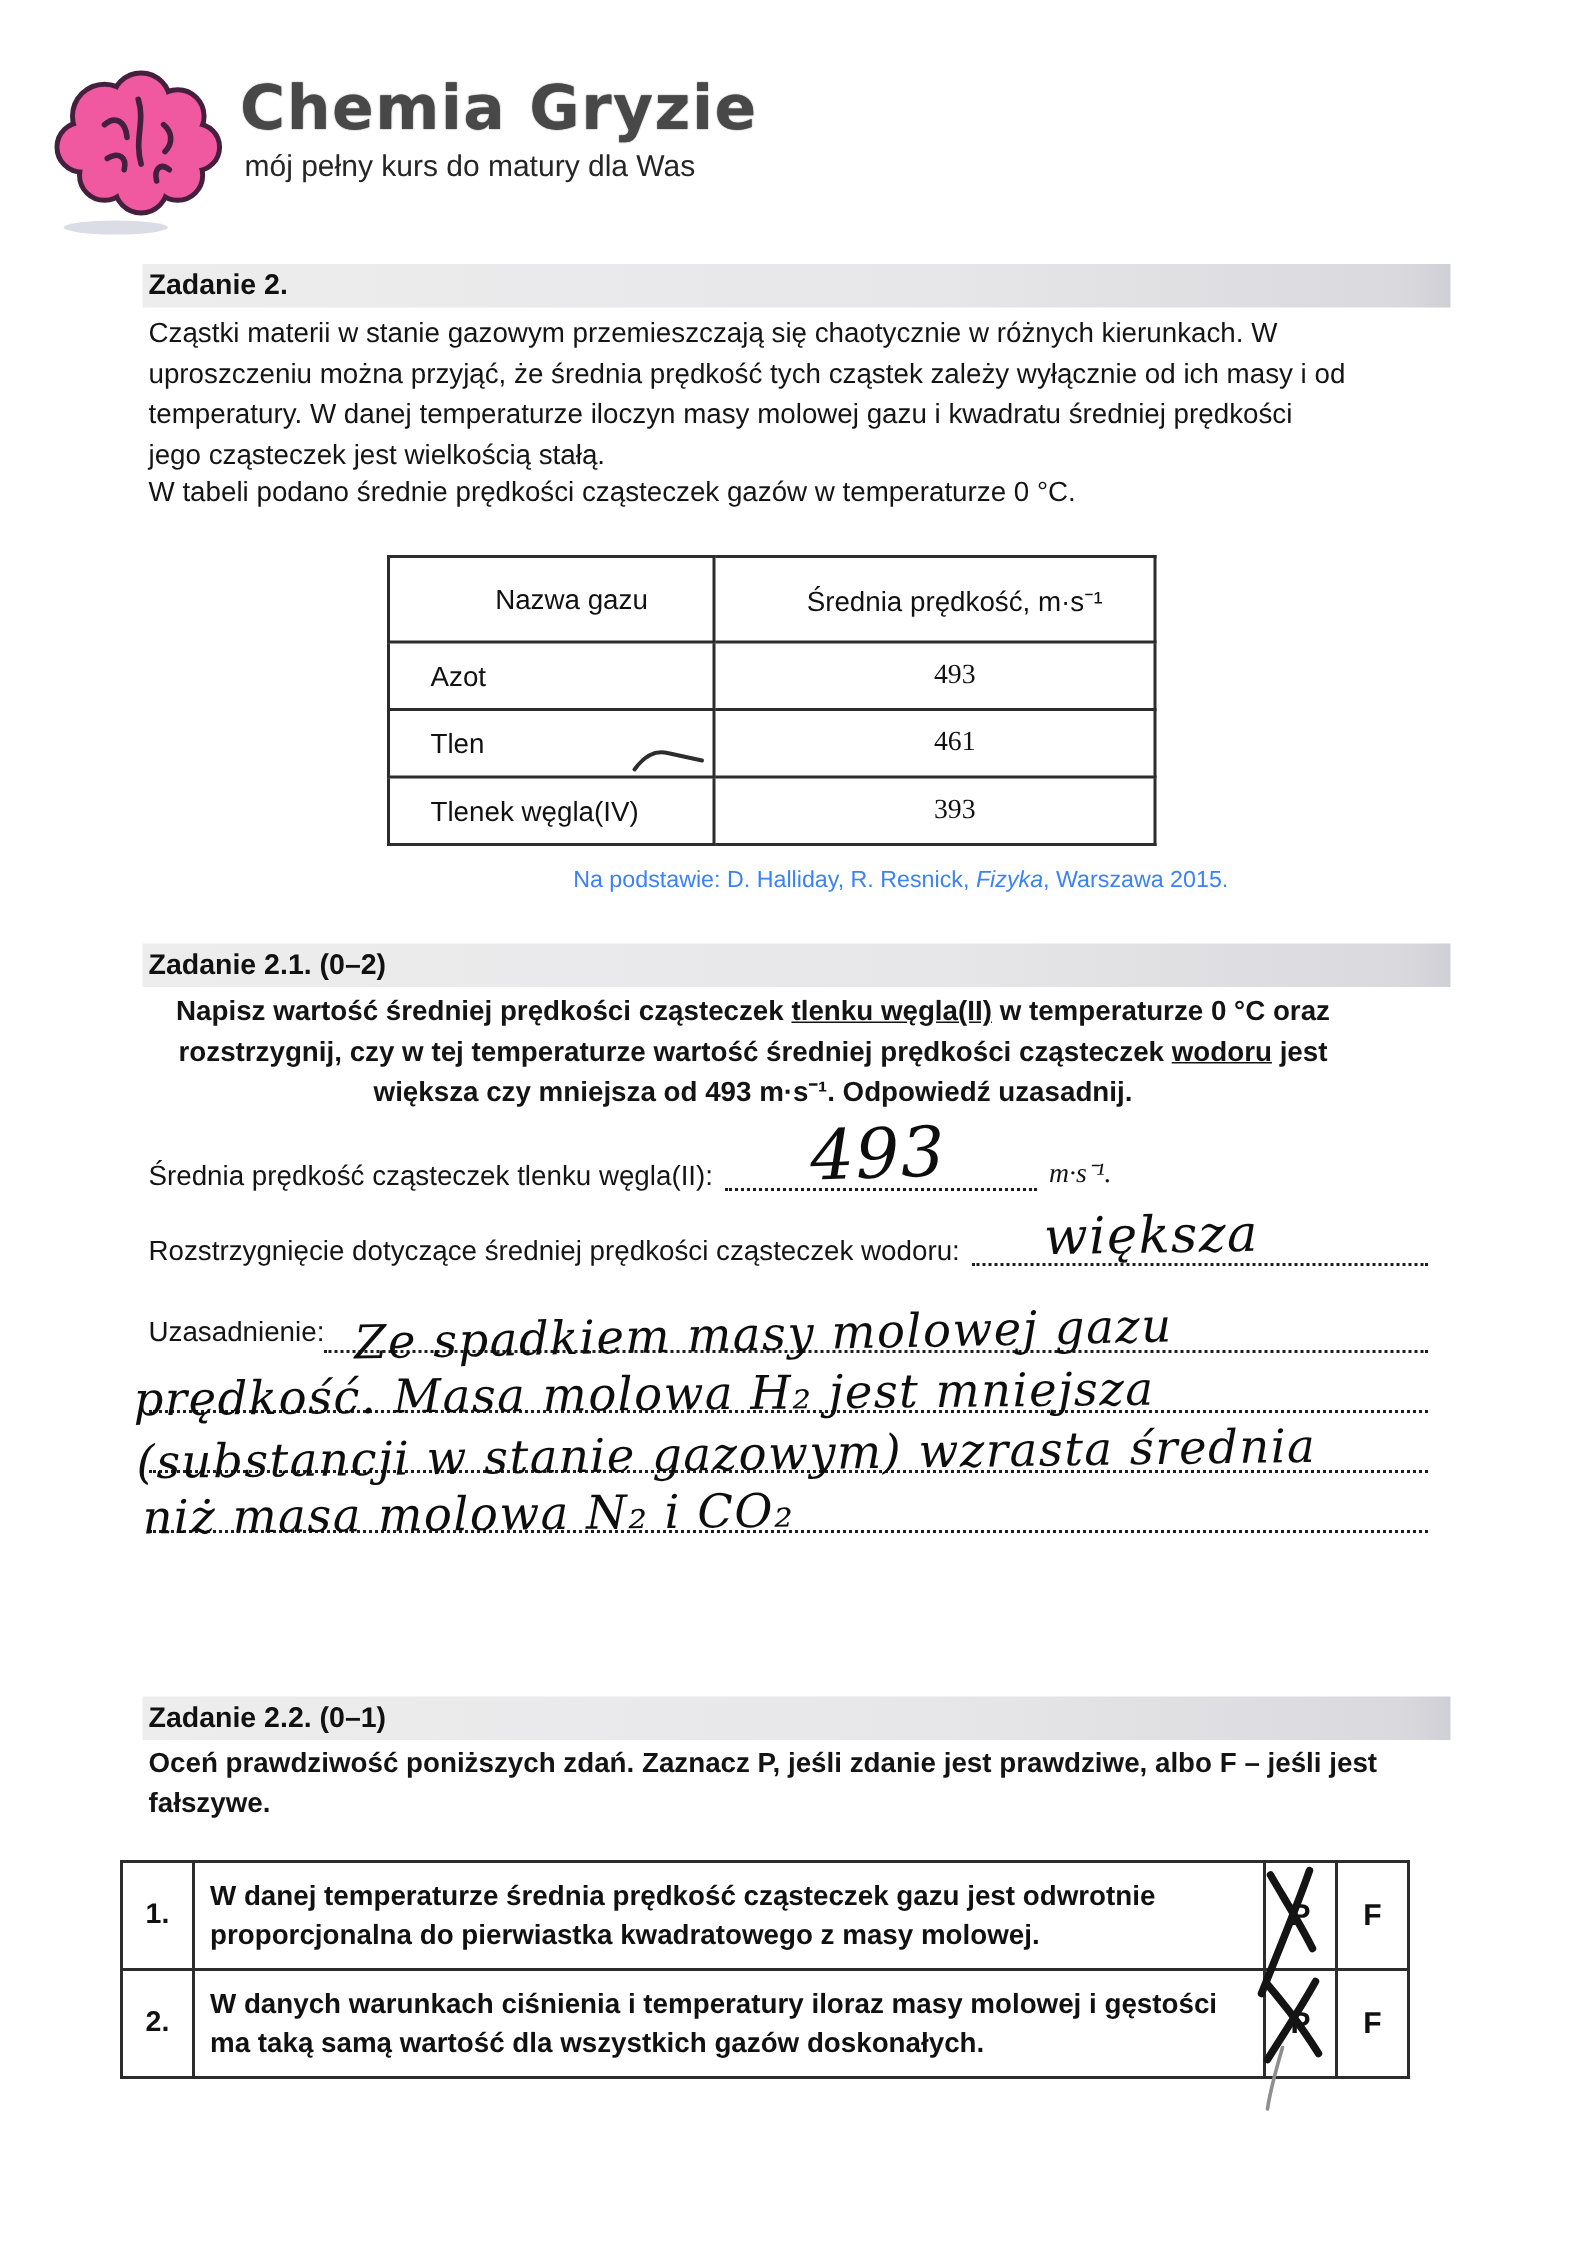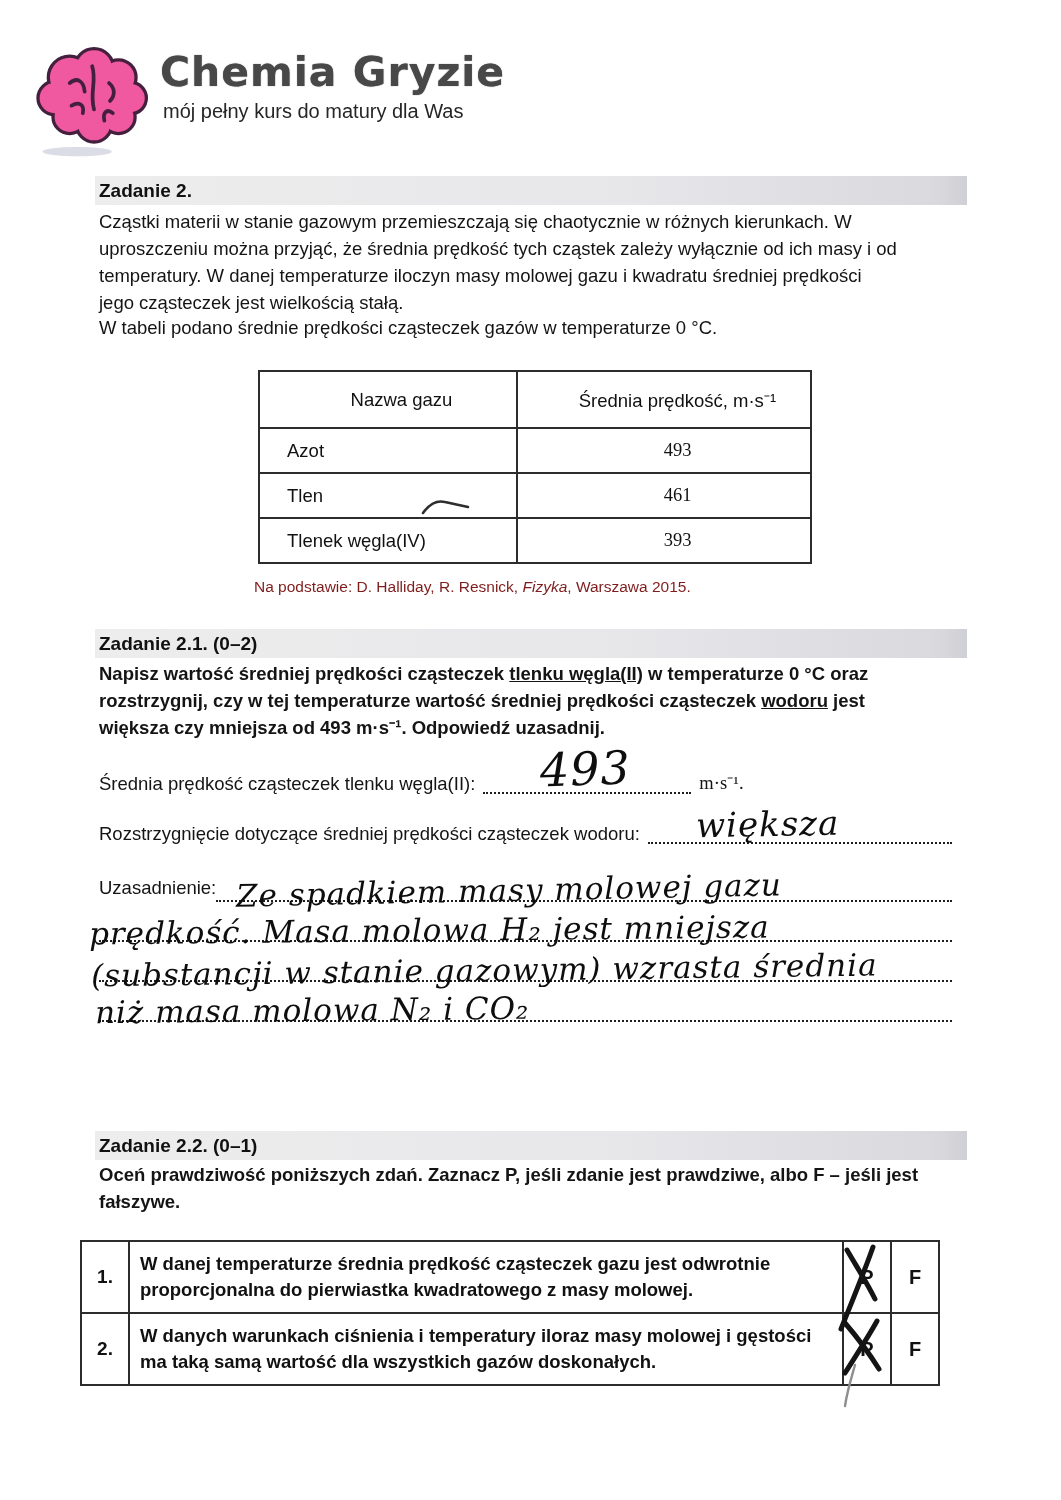--- a/index.html
+++ b/index.html
@@ -30,23 +30,23 @@
   .bold  { font-weight:bold; }
   .uline { text-decoration:underline; }
 
   
   .gas-table {
     position:absolute; left:258px; top:370px; border-collapse:collapse;
     border:2.5px solid #262626; font-size:18.5px; color:#111;
   }
   .gas-table td { border:2px solid #2c2c2c;padding-left:27px; }
   .gas-table .hdr { height:57px; text-align:center; vertical-align:middle; }
-  .gas-table .gas-name { width:258px; height:45px; vertical-align:middle;margin-left:15px; }
+  .gas-table .gas-name { width:217px; height:45px; vertical-align:middle;margin-left:15px; }
   .gas-table .gas-speed { width:294px; text-align:center; vertical-align:middle; font-family:"Liberation Serif", serif; }
-  .source-line { position:absolute; left:254px; top:578px; width:657px; text-align:left; font-size:15.5px; color:#7f1d1d; }
+  .source-line { position:absolute; left:272px; top:578px; width:657px; text-align:center; font-size:15.5px; color:#3b82f6; }
 
   
   .ansrow { position:absolute; left:99px; display:flex; align-items:flex-end; }
   .dots { border-bottom:2.5px dotted #1e1e1e; height:20px; position:relative; }
   .hand {
     font-family:"DejaVu Serif", serif; font-style:italic; color:#0e0e0e;
     white-space:nowrap; letter-spacing:1px;
   }
   .hw-493 { position:absolute; left:540px; top:742px; font-size:46px; transform:rotate(-2deg); }
   .hw-wieksza { position:absolute; left:696px; top:804px; font-size:34px; transform:rotate(-1deg); }
@@ -148,28 +148,28 @@
   </svg>
 
   <div class="source-line">
     <span>Na podstawie: D. Halliday, R. Resnick, </span><span style="font-style:italic">Fizyka</span><span>, Warszawa 2015.</span>
   </div>
 
   <div class="band" style="top:629px">
     <span class="heading">Zadanie 2.1. (0–2)</span>
   </div>
 
-  <div class="print bold" style="position:absolute; left:99px; top:660px; width:806px;">
+  <div class="print bold" style="position:absolute; left:99px; top:660px; width:806px;text-align:center;">
     <span>Napisz wartość średniej prędkości cząsteczek </span><span class="uline">tlenku węgla(II)</span><span> w temperaturze 0 °C oraz rozstrzygnij, czy w tej temperaturze wartość średniej prędkości cząsteczek </span><span class="uline">wodoru</span><span> jest większa czy mniejsza od 493 m·s⁻¹. Odpowiedź uzasadnij.</span>
   </div>
 
   <div class="ansrow" style="top:770px; width:730px;">
     <span class="print" style="padding-bottom:1px; white-space:nowrap;">Średnia prędkość cząsteczek tlenku węgla(II):</span>
     <span class="dots" style="width:208px; margin:0 8px 4px 8px;"></span>
-    <span class="print" style="padding-bottom:1px; font-family:'Liberation Serif',serif; white-space:nowrap;">m·s⁻¹.</span>
+    <span class="print" style="padding-bottom:1px; font-family:'Liberation Serif',serif; white-space:nowrap;font-style:italic;">m·s⁻¹.</span>
   </div>
   <div class="hand hw-493">493</div>
 
   <div class="ansrow" style="top:820px; width:853px;">
     <span class="print" style="padding-bottom:1px; white-space:nowrap;">Rozstrzygnięcie dotyczące średniej prędkości cząsteczek wodoru:</span>
     <span class="dots" style="flex:1; margin:0 0 4px 8px;"></span>
   </div>
   <div class="hand hw-wieksza">większa</div>
 
   <div class="justif">

